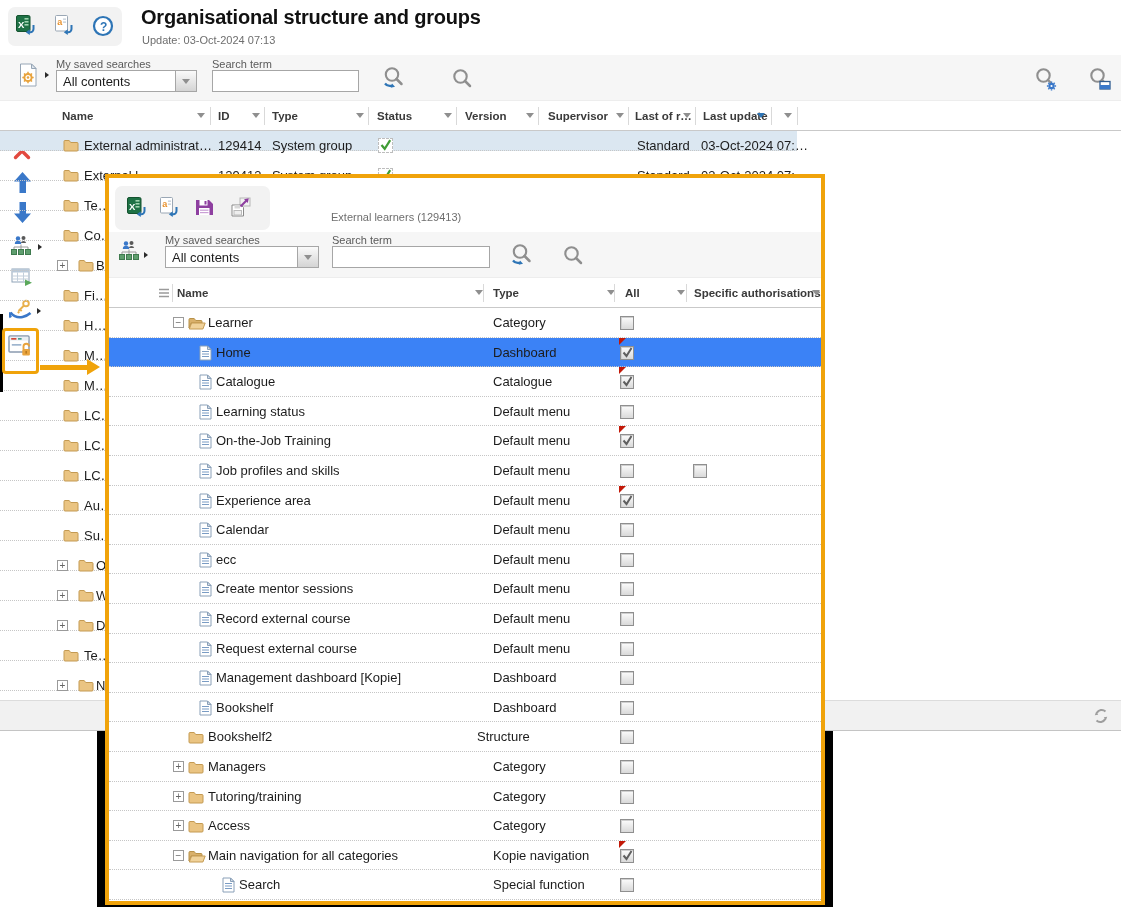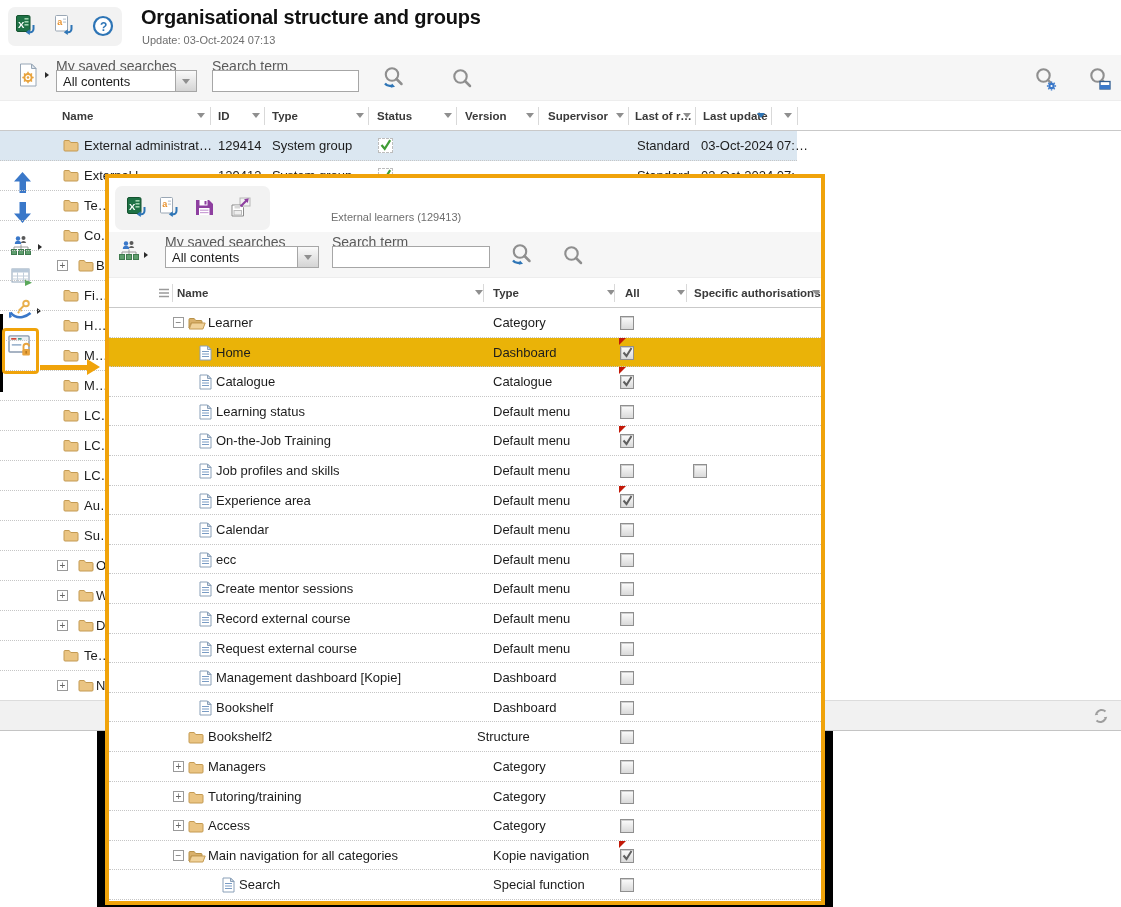--- a/index.html
+++ b/index.html
@@ -1,37 +1,37 @@
 <!DOCTYPE html>
 <html><head>
 <meta charset="utf-8">
 <style>
   * { margin:0; padding:0; box-sizing:border-box; }
   html,body { background:#fff; }
   body { font-family:"Liberation Sans", sans-serif; }
   #root { position:relative; width:1121px; height:907px; background:#fff; overflow:hidden; }
   .abs { position:absolute; }
-  .lbl { position:absolute; font-size:14px; color:#5a5a5a; white-space:nowrap; }
+  .lbl { position:absolute; font-size:11px; color:#5a5a5a; white-space:nowrap; }
   .ttl { position:absolute; font-size:20px; font-weight:bold; color:#111; white-space:nowrap; letter-spacing:-0.2px; }
   .sub { position:absolute; font-size:11px; color:#6e6e6e; white-space:nowrap; }
   .band { position:absolute; background:#f6f6f6; }
   .tbbox { position:absolute; background:#f2f2f2; border-radius:7px; }
   .dd { position:absolute; background:#fff; border:1px solid #a6a6a6; display:flex; align-items:center; }
   .ddtext { font-size:13px; color:#1c1c1c; padding-left:6px; flex:1; }
   .ddbtn { width:21px; height:100%; border-left:1px solid #a6a6a6; background:linear-gradient(#fafafa,#d4d4d4); display:flex; align-items:center; justify-content:center; }
   .inp { position:absolute; border:1px solid #a6a6a6; background:#fff; font-size:13px; padding:0 5px; font-family:"Liberation Sans",sans-serif; }
   .fv { width:0; height:0; border-left:4px solid transparent; border-right:4px solid transparent; border-top:5px solid #8f8f8f; }
   .fv.blue { border-top-color:#2e75b6; }
   .vsep { position:absolute; width:1px; height:18px; background:#d9d9d9; top:6px; }
   .hcell { position:absolute; font-size:11.5px; font-weight:bold; color:#3a3a3a; white-space:nowrap; top:9px; }
   .hdr { position:absolute; background:#fff; border-bottom:1px solid #c9c9c9; }
-  .bgrow { position:absolute; width:797px; height:30px; border-bottom:1px dotted #c6c6c6; }
+  .bgrow { position:absolute; width:797px; height:20px; border-bottom:1px dotted #c6c6c6; }
   .bgrow.sel { background:#dbe7f1; }
   .ovrow { position:absolute; width:712px; height:29.6px; border-bottom:1px dotted #c6c6c6; }
-  .ovrow.sel { background:#eab308;padding-left:28px; }
+  .ovrow.sel { background:#3b82f6;padding-left:28px; }
   .ctext { position:absolute; font-size:13px; color:#1c1c1c; white-space:nowrap; top:7px; }
   .exp { position:absolute; width:11px; height:11px; border:1px solid #9a9a9a; background:#fff; font-size:10px; line-height:9px; text-align:center; color:#666; top:9px; }
   .cb { position:absolute; width:14px; height:14px; border:1px solid #8f8f8f; background:linear-gradient(#fcfcfc,#d9d9d9); box-shadow:inset 1px 1px 0 #cfcfcf; }
   .flag { position:absolute; left:-2px; top:-9px; width:0; height:0; border-top:7px solid #c21807; border-right:7px solid transparent; }
   .schk { position:absolute; width:15px; height:15px; border:1px dashed #bdbdbd; background:#fff; }
   .caret { position:absolute; width:0; height:0; border-left:4px solid #2a2a2a; border-top:3.5px solid transparent; border-bottom:3.5px solid transparent; }
   #overlay { position:absolute; left:105px; top:174px; width:720px; height:731px; background:#fff; border:4px solid #F0A30A; z-index:20; overflow:hidden; }
   .strip { position:absolute; background:#000; z-index:15; }
   #hl-box { position:absolute; left:2px; top:328px; width:37px; height:46px; border:3px solid #F0A30A; border-radius:4px; z-index:30; }
   #arrow-line { position:absolute; left:40px; top:365px; width:48px; height:5px; background:#F0A30A; z-index:30; }

